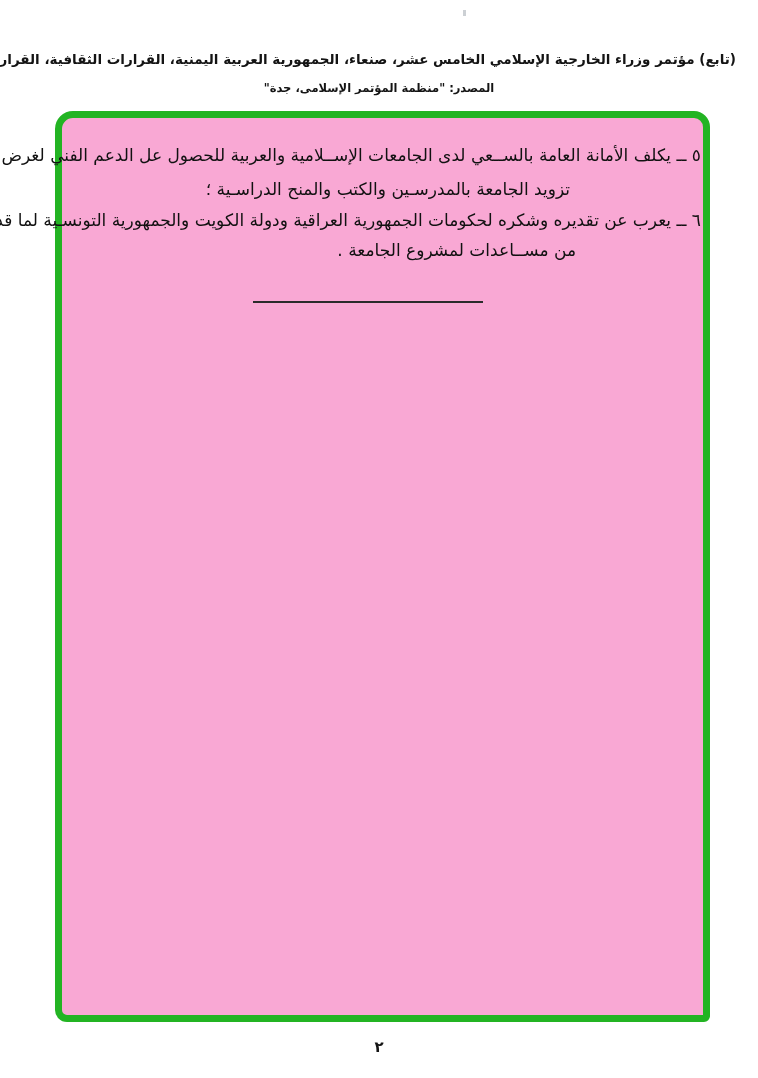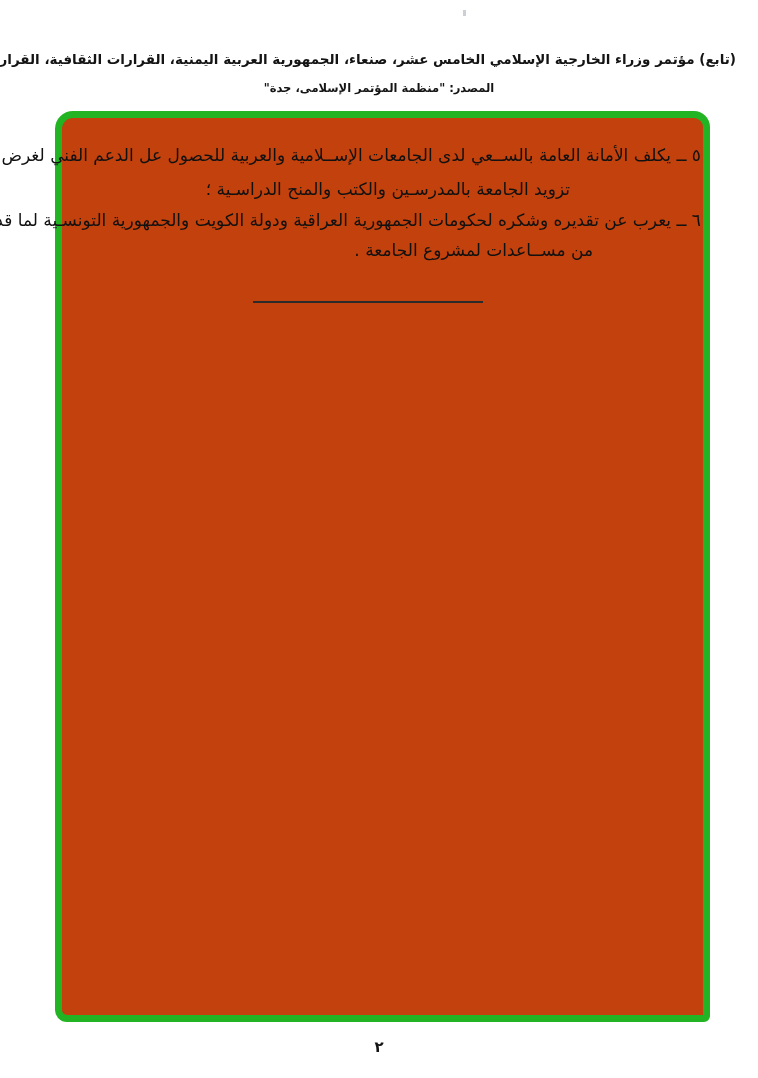--- a/index.html
+++ b/index.html
@@ -31,32 +31,32 @@
     position:absolute;left:22px;top:79px;width:714px;
     font-size:11.5px;font-weight:bold;line-height:18px;
     white-space:nowrap;text-align:center;
   }
   .greenbox{
     position:absolute;left:55px;top:111px;
     width:655px;height:911px;
     box-sizing:border-box;
     border:7px solid var(--green);
     border-radius:18px 16px 6px 12px;
-    background:#c2410c;
+    background:#f9a8d4;
   }
   .line{
     position:absolute;
     font-size:17px;line-height:28px;
     white-space:nowrap;
     color:#111;
   }
   .l-i5a{top:23px;right:2px;}
   .l-i5b{top:57px;right:133px;margin-left:38px;}
   .l-i6a{top:88px;right:2px;}
-  .l-i6b{top:118px;right:110px;}
+  .l-i6b{top:118px;right:127px;}
   .divider{
     position:absolute;left:191px;top:183px;width:230px;height:2px;
     background:var(--divider);
   }
   .pagenum{
     position:absolute;left:0;top:1038px;width:758px;
     text-align:center;font-size:15px;font-weight:bold;
   }
 </style>
 </head>

